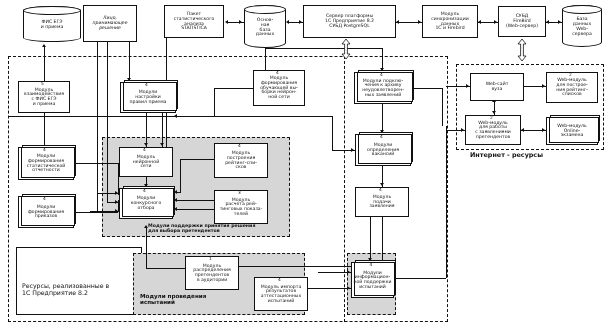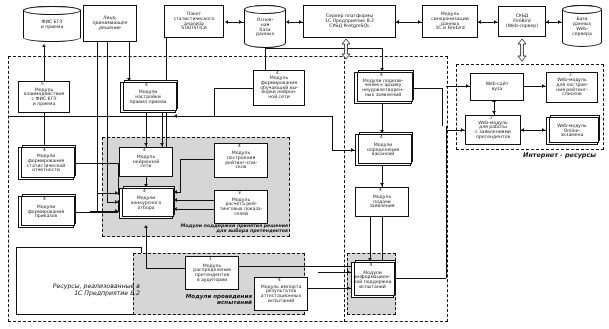--- a/index.html
+++ b/index.html
@@ -52,22 +52,22 @@
   }
   .solidframe{
     position:absolute;box-sizing:border-box;
     border:1px solid #111;background:transparent;z-index:1;
   }
   .greydash{
     position:absolute;box-sizing:border-box;
     background:#d6d6d6;border:1.2px dashed #111;z-index:2;
   }
   .rlabel{
-    position:absolute;font-size:6.2px;color:#111;text-align:right;
-    line-height:1.12;z-index:5;font-style:italic;
+    position:absolute;font-size:6.2px;color:#111;text-align:left;
+    line-height:1.12;z-index:5;
   }
   .rlabel.small{font-size:4.7px;font-weight:bold;}
 
   
   .ln{position:absolute;background:#111;z-index:4;}
   .lnh{height:1px;}
   .lnv{width:1px;}
   .ar{position:absolute;width:0;height:0;z-index:5;}
   .ar-r{border-top:2.2px solid transparent;border-bottom:2.2px solid transparent;border-left:3.4px solid #111;}
   .ar-l{border-top:2.2px solid transparent;border-bottom:2.2px solid transparent;border-right:3.4px solid #111;}

